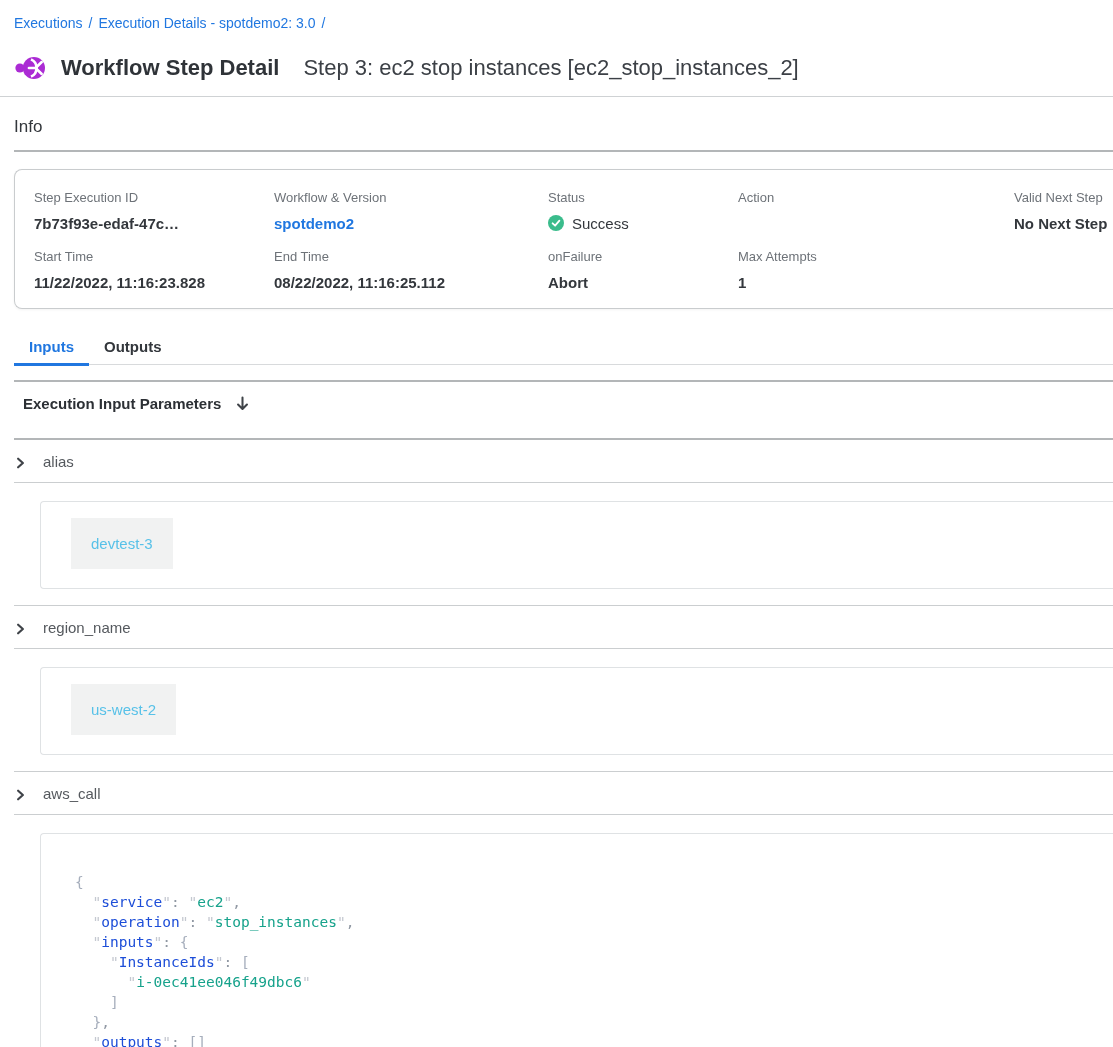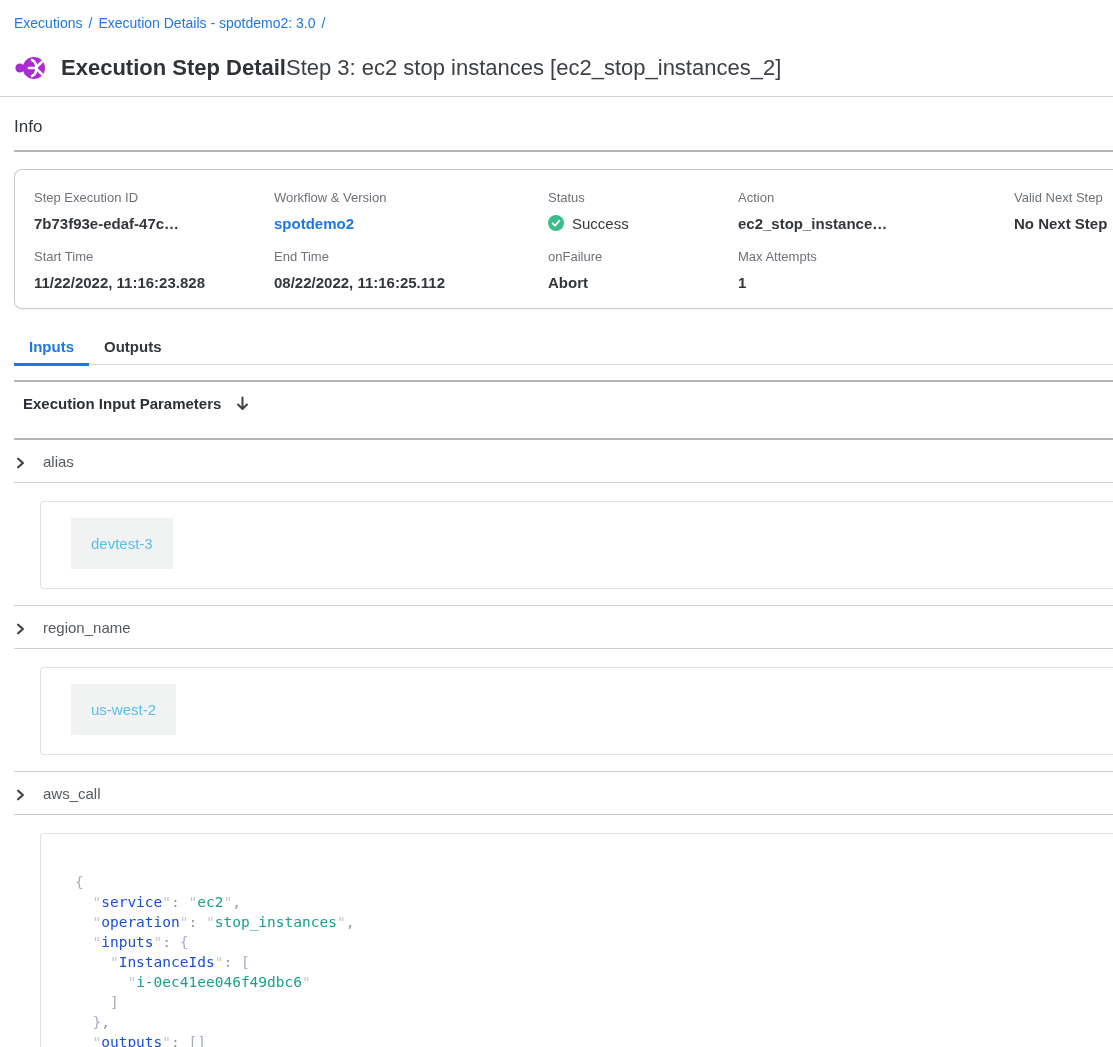--- a/index.html
+++ b/index.html
@@ -11,21 +11,21 @@
   }
   
   .breadcrumb { padding:15px 0 0 14px; font-size:14px; line-height:17px; }
   .bc-link { color:#2077e0; text-decoration:none; cursor:pointer; }
   .bc-sep  { color:#2077e0; margin:0 6px; }
   
   .page-header { display:flex; align-items:center; gap:13px; margin:21px 0 0 14px; height:30px; }
   .logo { width:34px; height:28px; flex:0 0 auto; }
   .page-title { font-size:22px; line-height:28px; white-space:nowrap; }
   .page-title .t-bold { font-weight:700; color:#2f3338; }
-  .page-title .t-sub  { font-weight:400; color:#3c4046; margin-left:0; }
+  .page-title .t-sub  { font-weight:400; color:#3c4046; margin-left:24px; }
   
   .rule-light { border:0; border-top:1px solid #cfd2d4; margin:13px 0 0 0; }
   .rule-med   { border:0; border-top:2px solid #b3b6b8; margin:0; margin-left:14px; }
   .rule-row   { border:0; border-top:1px solid #cbced0; margin:0; margin-left:14px; }
   
   .info-heading { font-size:17px; font-weight:400; color:#33373c; margin:20px 0 13px 14px; }
   .info-card {
     margin:17px 0 0 14px; background:#fff;
     border:1px solid #c9ccce; border-right:0; border-radius:8px 0 0 8px;
     box-shadow:0 1px 3px rgba(0,0,0,0.05);
@@ -81,21 +81,21 @@
   <span class="logo">
     <svg viewBox="0 0 38 34" width="34" height="28">
       <circle cx="5.5" cy="17" r="5.5" fill="#ab2bd4"></circle>
       <circle cx="22.5" cy="17" r="13.5" fill="#ab2bd4"></circle>
       <path d="M19 6.5 A 11.5 11.5 0 0 1 19 27.5" stroke="#ffffff" stroke-width="3.2" fill="none"></path>
       <path d="M16.5 17 h9" stroke="#ffffff" stroke-width="3.2" fill="none" stroke-linecap="round"></path>
       <path d="M24.5 17 L32 9.8 M24.5 17 L32 24.2" stroke="#ffffff" stroke-width="3.2" fill="none" stroke-linecap="round"></path>
     </svg>
   </span>
   <h1 class="page-title" style="margin:0;">
-    <span class="t-bold">Execution Step Detail</span><span class="t-sub">Step 3: ec2 stop instances [ec2_stop_instances_2]</span>
+    <span class="t-bold">Workflow Step Detail</span><span class="t-sub">Step 3: ec2 stop instances [ec2_stop_instances_2]</span>
   </h1>
 </header>
 
 <hr class="rule-light">
 
 <h2 class="info-heading">Info</h2>
 <hr class="rule-med">
 
 <div class="info-card" id="info-card">
     <div class="cell">
@@ -111,21 +111,20 @@
       <div class="value status">
         <span class="status-ic"><svg viewBox="0 0 16 16" width="16" height="16">
             <circle cx="8" cy="8" r="8" fill="#3abc8c"></circle>
             <path d="M4.6 8.3 L7.1 10.7 L11.4 5.6" stroke="#ffffff" stroke-width="1.8" fill="none" stroke-linecap="round" stroke-linejoin="round"></path>
           </svg></span>
         <span>Success</span>
       </div>
     </div>
     <div class="cell">
       <div class="label">Action</div>
-      <div class="value">ec2_stop_instance…</div>
     </div>
     <div class="cell">
       <div class="label">Valid Next Step</div>
       <div class="value">No Next Step</div>
     </div>
     <div class="cell">
       <div class="label">Start Time</div>
       <div class="value">11/22/2022, 11:16:23.828</div>
     </div>
     <div class="cell">

